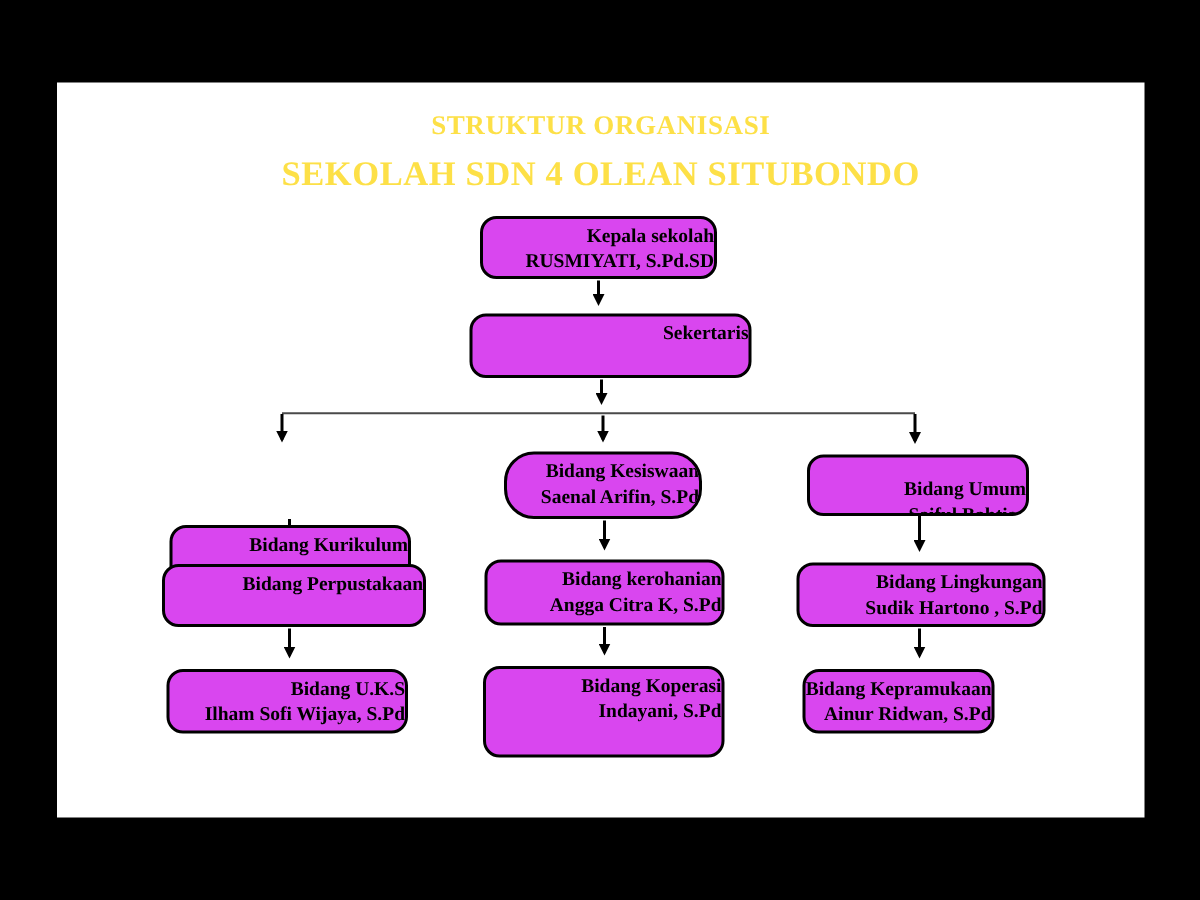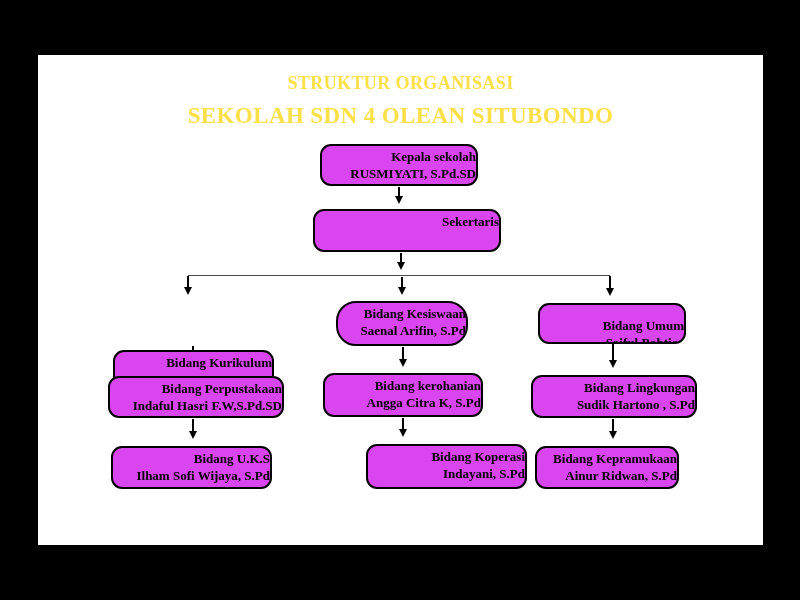--- a/index.html
+++ b/index.html
@@ -63,40 +63,39 @@
     <div class="person">Saenal Arifin, S.Pd</div>
   </div>
 
   <div class="node clipped" style="left:538px;top:303px;width:148px;height:41px;">
     <div class="role">Bidang Umum</div>
     <div class="person">Saiful Bahtiar</div>
   </div>
 
   <div class="node" style="left:108px;top:376px;width:176px;height:42px;">
     <div class="role">Bidang Perpustakaan</div>
-    <div class="person">Indaful Hasri F.W,S.Pd.SD</div>
   </div>
 
   <div class="node" style="left:531px;top:375px;width:166px;height:43px;">
     <div class="role">Bidang Lingkungan</div>
     <div class="person">Sudik Hartono , S.Pd</div>
   </div>
 
   <div class="node" style="left:323px;top:373px;width:160px;height:44px;">
     <div class="role">Bidang kerohanian</div>
     <div class="person">Angga Citra K, S.Pd</div>
   </div>
 
   <div class="node" style="left:111px;top:446px;width:161px;height:43px;">
     <div class="role">Bidang U.K.S</div>
     <div class="person">Ilham Sofi Wijaya, S.Pd</div>
   </div>
 
-  <div class="node" style="left:322px;top:444px;width:161px;height:45px;margin-left:44px;">
+  <div class="node" style="left:322px;top:444px;width:161px;height:61px;">
     <div class="role">Bidang Koperasi</div>
     <div class="person">Indayani, S.Pd</div>
   </div>
 
-  <div class="node" style="left:535px;top:446px;width:144px;height:43px;">
+  <div class="node" style="left:535px;top:446px;width:128px;height:43px;">
     <div class="role">Bidang Kepramukaan</div>
     <div class="person">Ainur Ridwan, S.Pd</div>
   </div>
 </div>
 
 </body></html>

